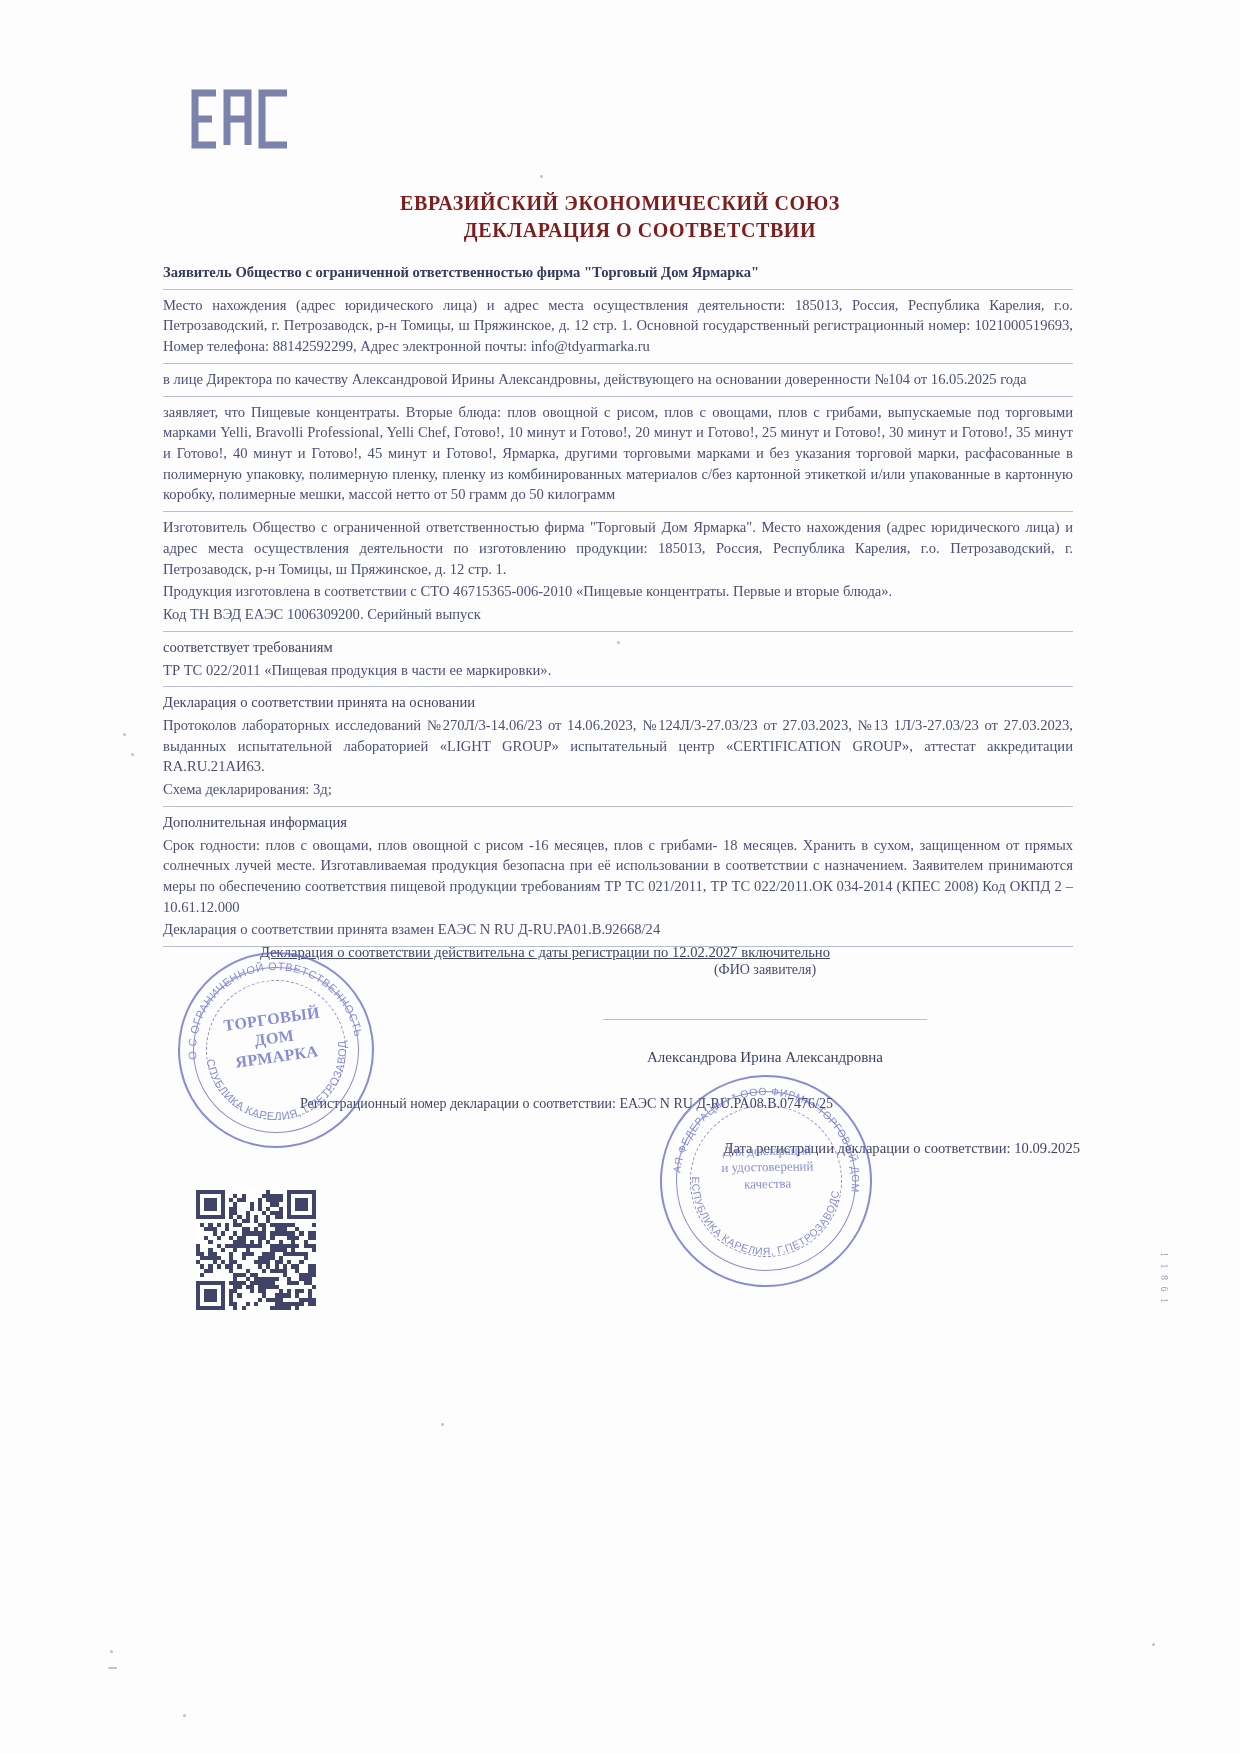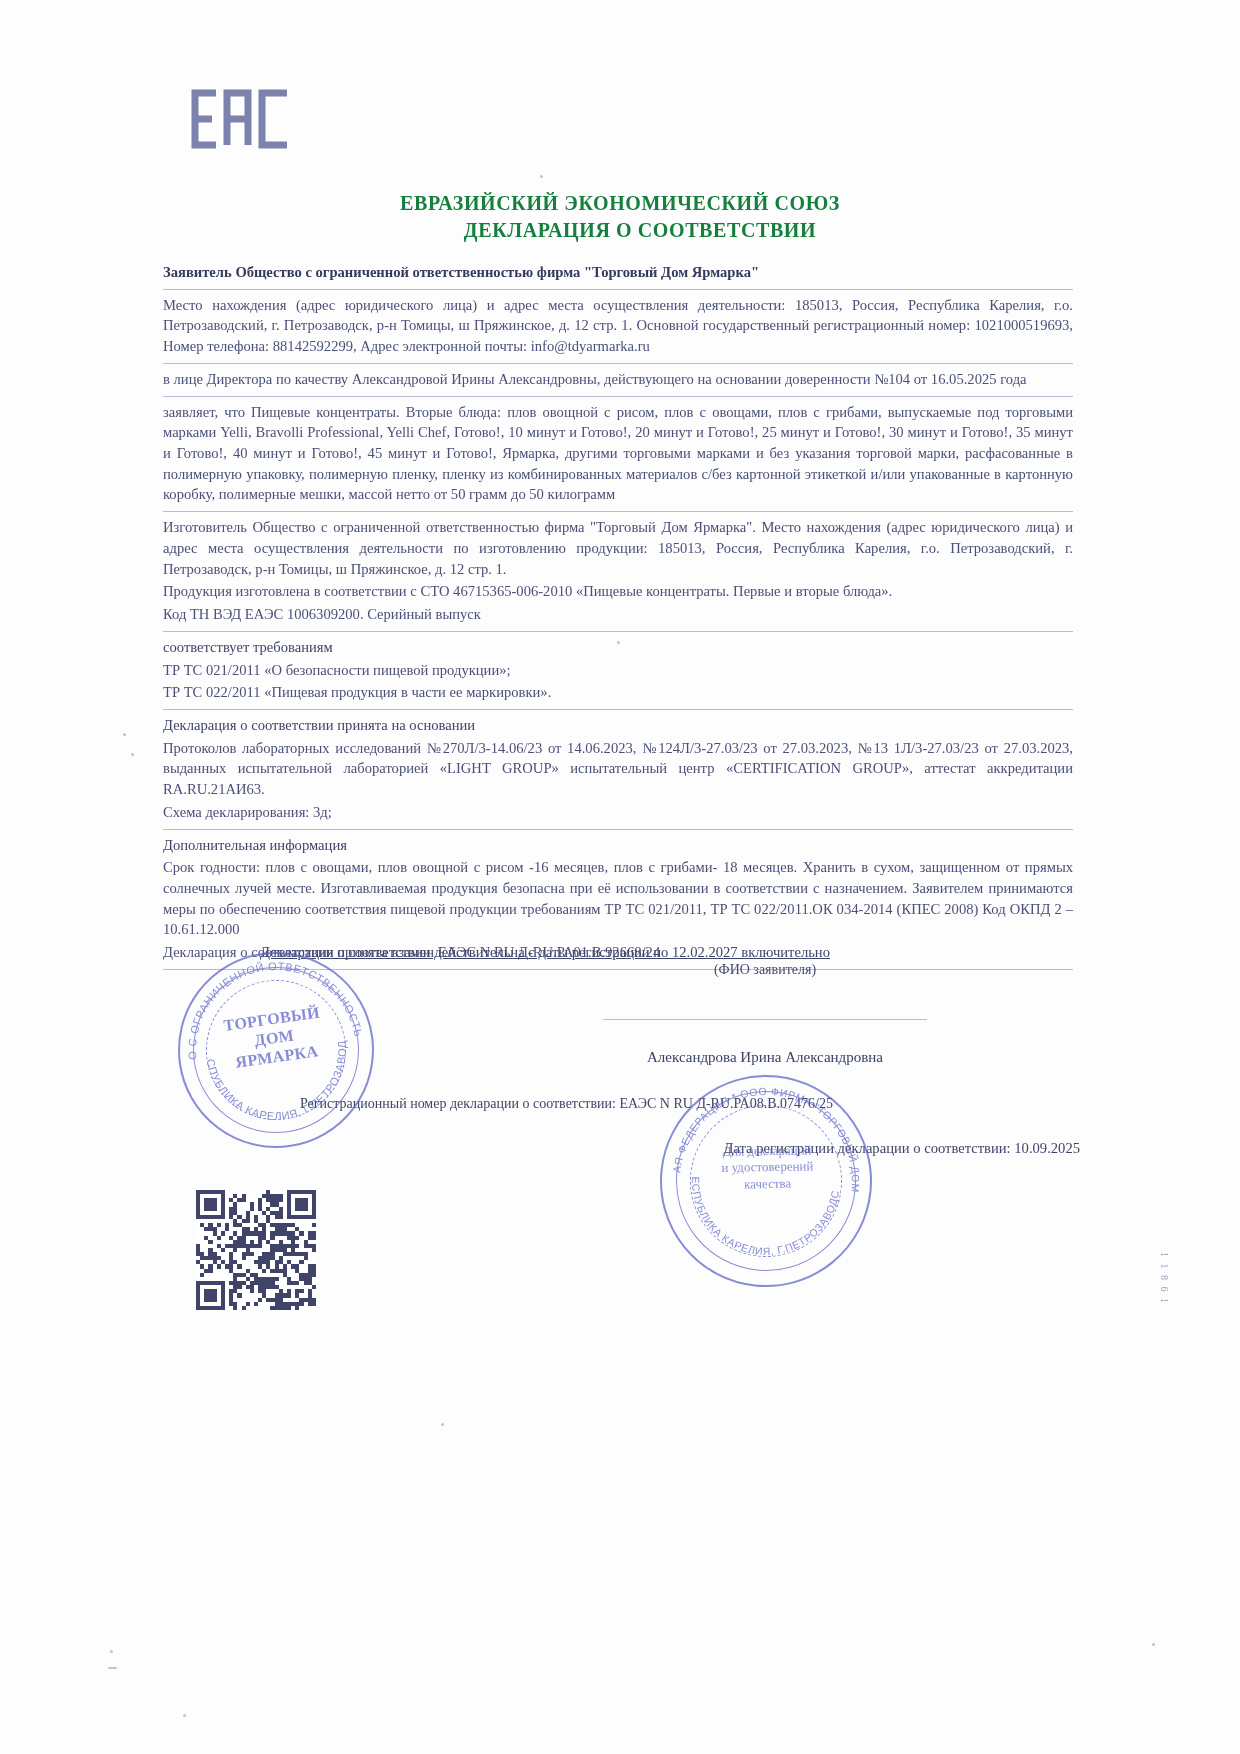--- a/index.html
+++ b/index.html
@@ -36,21 +36,21 @@
   
   .doc-title {
     position: absolute;
     left: 0;
     right: 0;
     top: 190px;
     text-align: center;
     font-weight: bold;
     font-size: 20px;
     letter-spacing: 0.6px;
-    color: #15803d;
+    color: #7f1d1d;
     line-height: 1.35;
   }
   .doc-title .line2 { display: block; padding-left: 40px; }
 
   
   .content {
     position: absolute;
     left: 163px;
     top: 262px;
     width: 910px;
@@ -265,21 +265,20 @@
     <p class="faint">заявляет, что Пищевые концентраты. Вторые блюда: плов овощной с рисом, плов с овощами, плов с грибами, выпускаемые под торговыми марками Yelli, Bravolli Professional, Yelli Chef, Готово!, 10 минут и Готово!, 20 минут и Готово!, 25 минут и Готово!, 30 минут и Готово!, 35 минут и Готово!, 40 минут и Готово!, 45 минут и Готово!, Ярмарка, другими торговыми марками и без указания торговой марки, расфасованные в полимерную упаковку, полимерную пленку, пленку из комбинированных материалов с/без картонной этикеткой и/или упакованные в картонную коробку, полимерные мешки, массой нетто от 50 грамм до 50 килограмм</p>
     <div class="rule"></div>
 
     <p class="faint">Изготовитель Общество с ограниченной ответственностью фирма "Торговый Дом Ярмарка". Место нахождения (адрес юридического лица) и адрес места осуществления деятельности по изготовлению продукции: 185013, Россия, Республика Карелия, г.о. Петрозаводский, г. Петрозаводск, р-н Томицы, ш Пряжинское, д. 12 стр. 1.</p>
     <p class="faint">Продукция изготовлена в соответствии с СТО 46715365-006-2010 «Пищевые концентраты. Первые и вторые блюда».</p>
     <p class="faint">Код ТН ВЭД ЕАЭС 1006309200. Серийный выпуск</p>
 
     <div class="rule"></div>
 
     <p class="label-line">соответствует требованиям</p>
-    <p class="faint">ТР ТС 021/2011 «О безопасности пищевой продукции»;</p>
     <p class="faint">ТР ТС 022/2011 «Пищевая продукция в части ее маркировки».</p>
 
     <div class="rule"></div>
 
     <p class="label-line">Декларация о соответствии принята на основании</p>
     <p class="faint">Протоколов лабораторных исследований №270Л/3-14.06/23 от 14.06.2023, №124Л/3-27.03/23 от 27.03.2023, №13 1Л/3-27.03/23 от 27.03.2023, выданных испытательной лабораторией «LIGHT GROUP» испытательный центр «CERTIFICATION GROUP», аттестат аккредитации RA.RU.21АИ63.</p>
     <p class="faint">Схема декларирования: 3д;</p>
 
     <div class="rule"></div>
 

